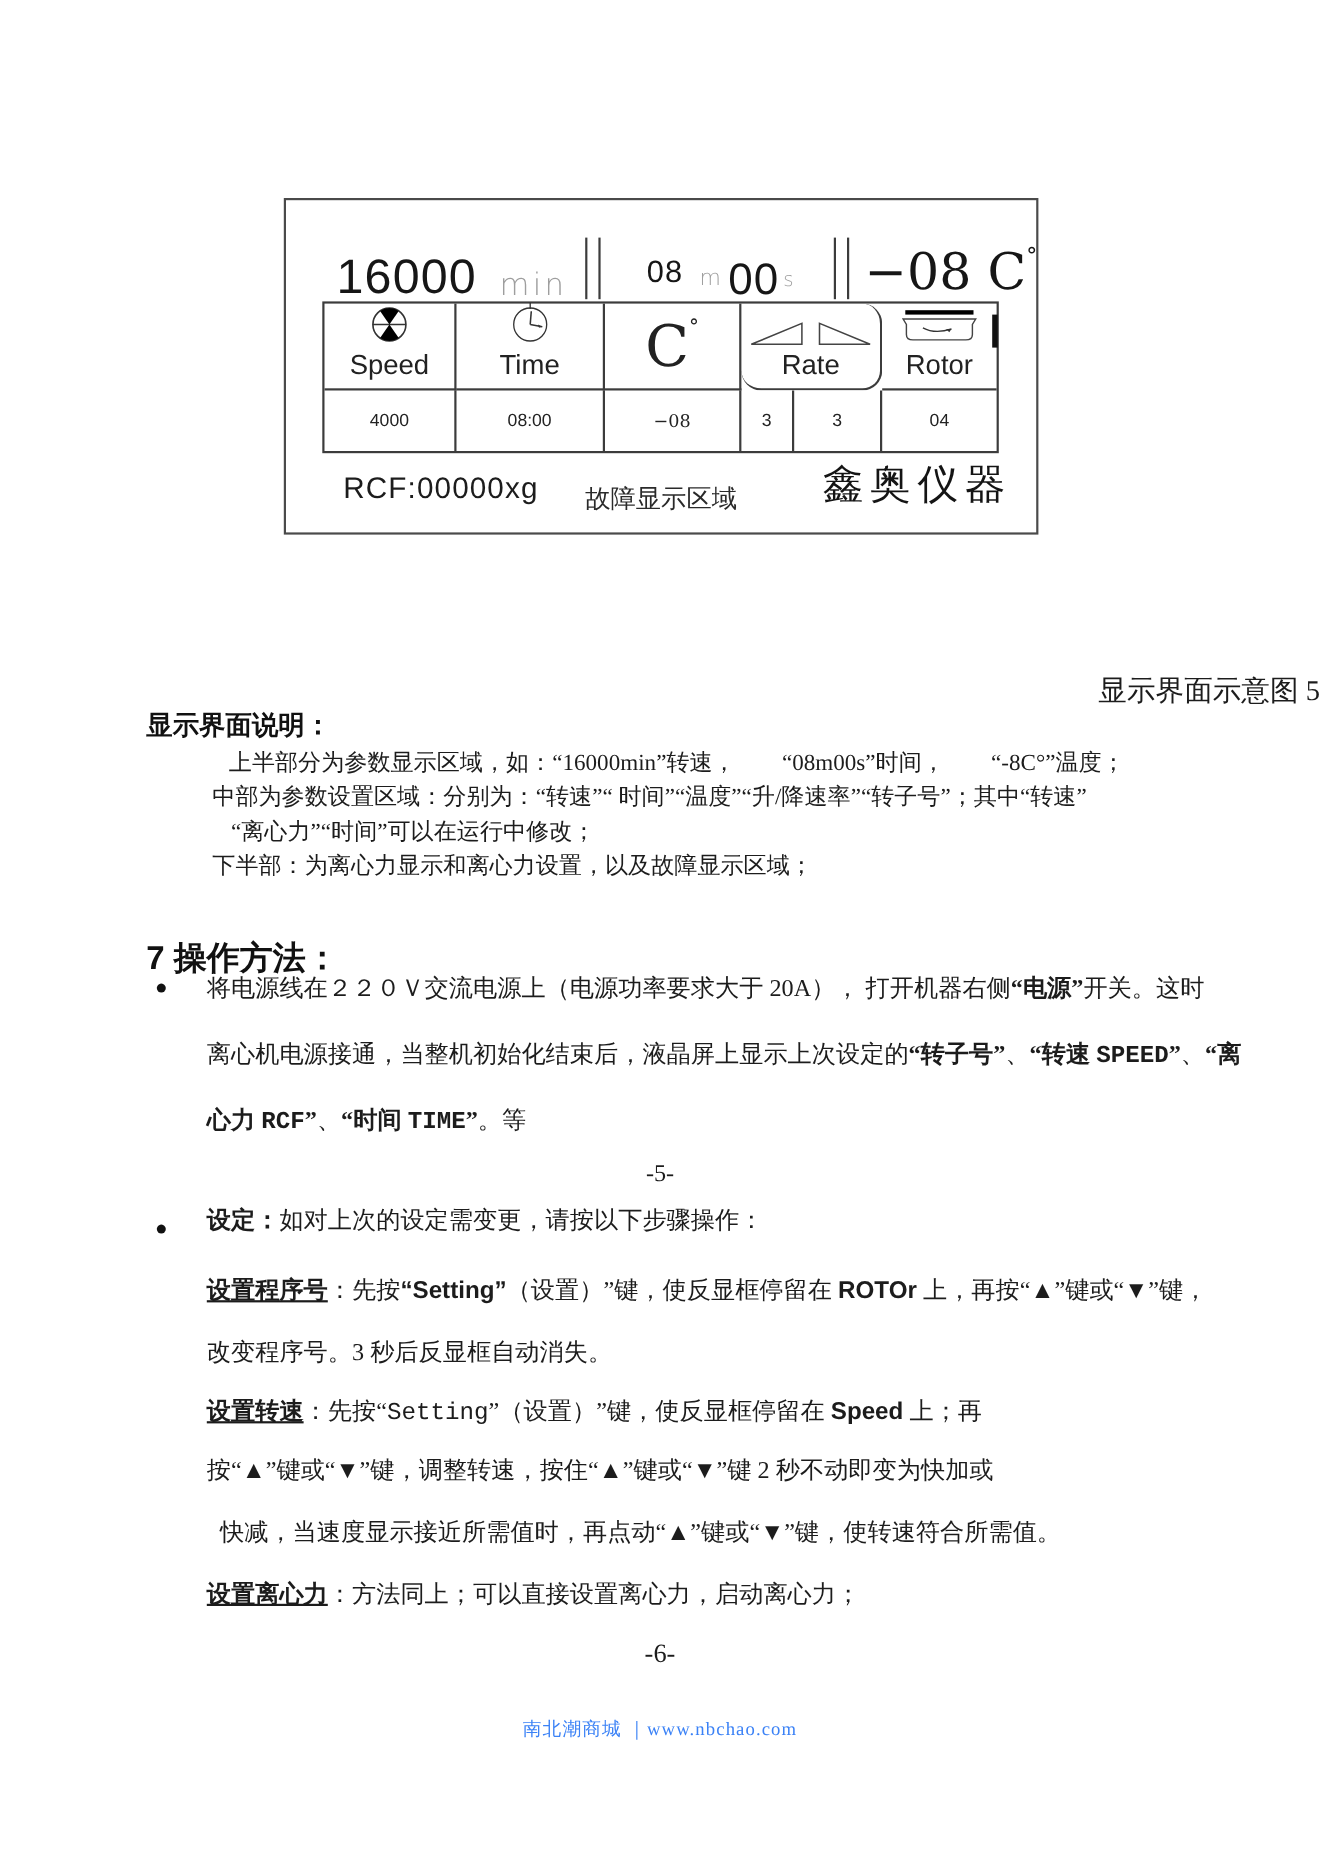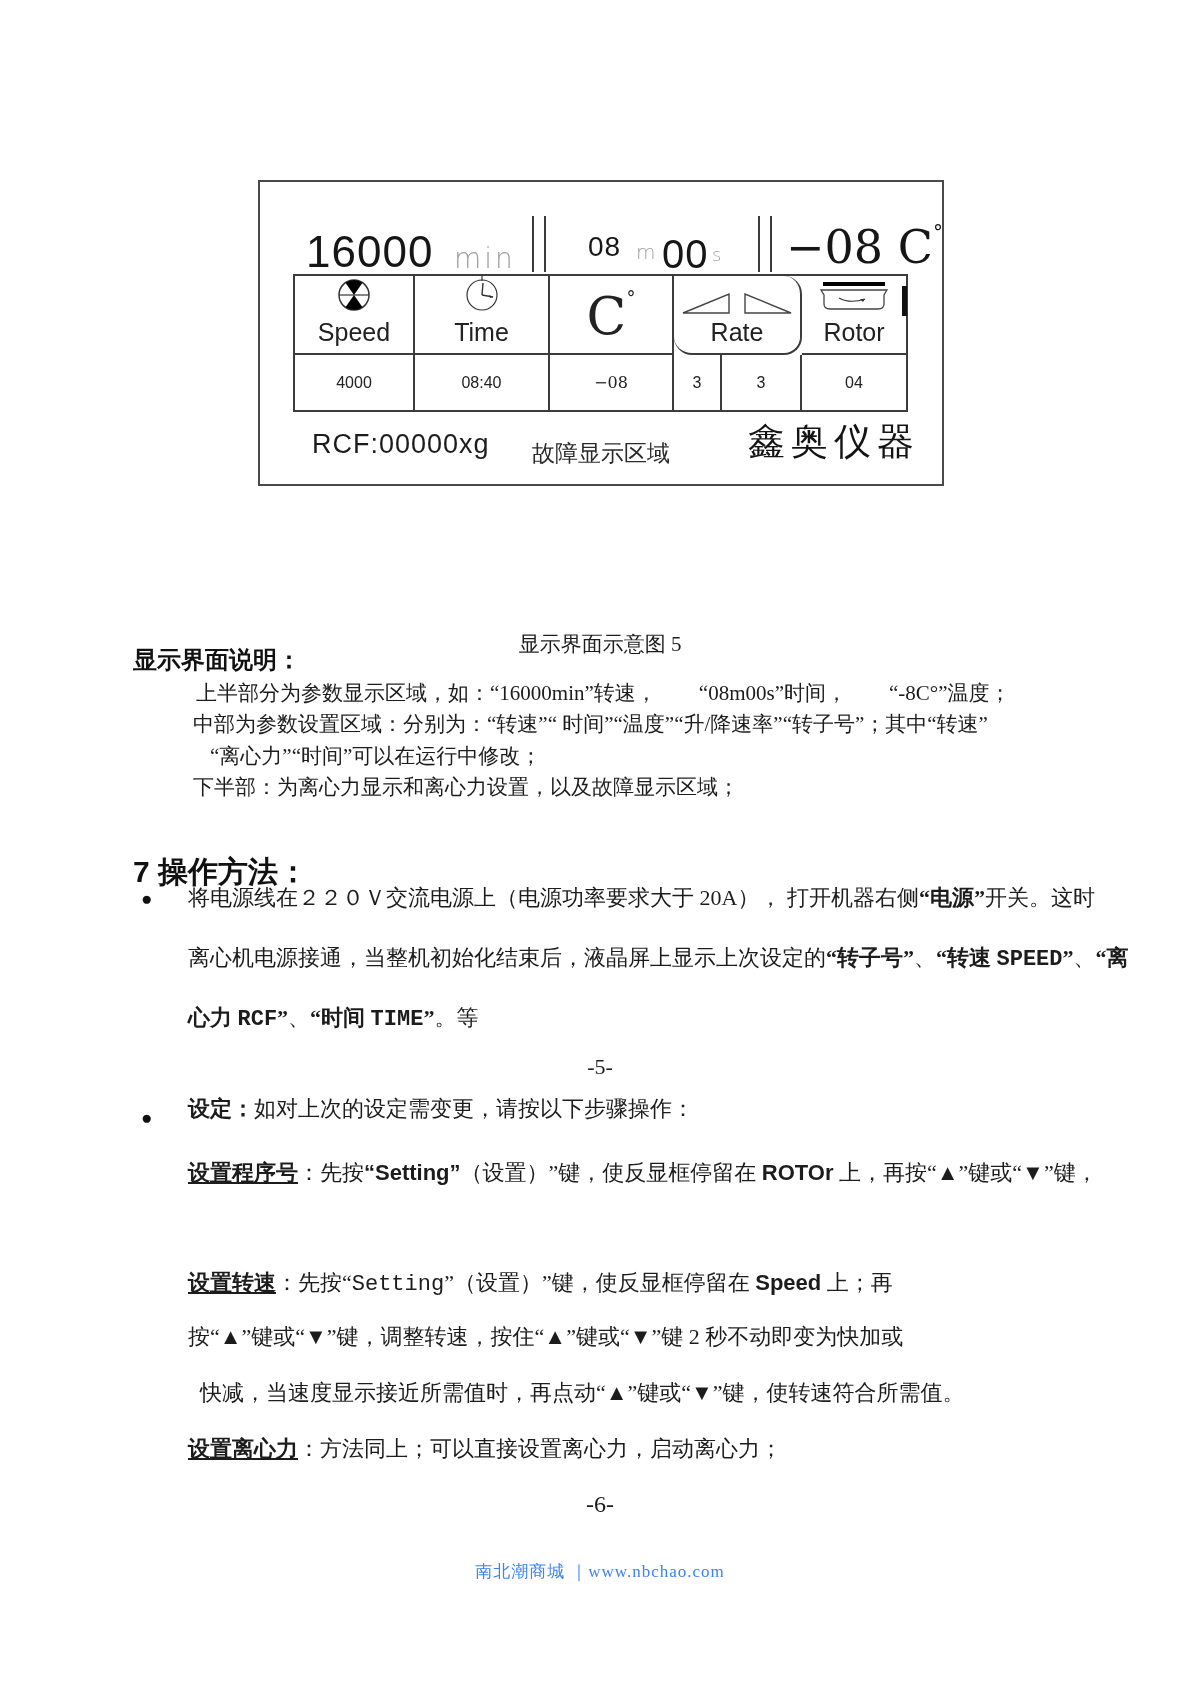--- a/index.html
+++ b/index.html
@@ -123,54 +123,55 @@
             <rect x="8" y="2" width="62" height="4" fill="#000"></rect>
             <path d="M6 10 L72 10 L69 15 L69 24 Q69 29 63 29 L15 29 Q9 29 9 24 L9 15 Z" fill="none" stroke="#444" stroke-width="1.3"></path>
             <path d="M24 18 Q35 24 50 19" fill="none" stroke="#333" stroke-width="1.2"></path>
             <path d="M50 19 l-5 0 l3 3 z" fill="#333"></path>
           </svg>
         </span>
         <span>Rotor</span>
       </div>
 
       <div class="cell td">4000</div>
-      <div class="cell td">08:40</div>
+      <div class="cell td">08:00</div>
       <div class="cell td td-serif">−08</div>
       <div class="cell td">3</div>
       <div class="cell td">3</div>
       <div class="cell td last">04</div>
     </div>
 
     <span class="notch"></span>
 
     <span class="abs rcf" style="left:52px;top:246px;">RCF:00000xg</span>
     <span class="abs fault" style="left:272px;top:258px;">故障显示区域</span>
     <span class="abs brand" style="left:488px;top:238px;">鑫奥仪器</span>
   </div>
 
-  <div class="abs center body-line" style="top:632px;font-size:21px;">显示界面示意图 5</div>
+  <div class="abs center body-line" style="top:612px;font-size:26px;text-align:right;">显示界面示意图 5</div>
 
   <div class="abs h-bold" style="left:133px;top:646px;font-size:24px;">显示界面说明：</div>
-  <div class="abs body-line" style="left:196px;top:681px;">上半部分为参数显示区域，如：“16000min”转速，　　“08m00s”时间，　　“-8C°”温度；</div>
+  <div class="abs body-line" style="left:208px;top:681px;">上半部分为参数显示区域，如：“16000min”转速，　　“08m00s”时间，　　“-8C°”温度；</div>
   <div class="abs body-line" style="left:193px;top:712px;">中部为参数设置区域：分别为：“转速”“ 时间”“温度”“升/降速率”“转子号”；其中“转速”</div>
   <div class="abs body-line" style="left:210px;top:744px;">“离心力”“时间”可以在运行中修改；</div>
   <div class="abs body-line" style="left:193px;top:775px;">下半部：为离心力显示和离心力设置，以及故障显示区域；</div>
 
   <div class="abs h-bold" style="left:133px;top:814px;font-size:30px;margin-top:40px;">7 操作方法：</div>
 
   <span class="abs bullet" style="left:141px;top:888px;">●</span>
   <div class="abs op-line" style="left:188px;top:885px;"><span>将电源线在２２０Ｖ交流电源上（电源功率要求大于 20A）， 打开机器右侧</span><span style="font-weight: bold;">“电源”</span><span>开关。这时</span></div>
   <div class="abs op-line" style="left:188px;top:945px;"><span>离心机电源接通，当整机初始化结束后，液晶屏上显示上次设定的</span><span style="font-weight: bold;">“转子号”</span><span>、</span><span style="font-weight: bold;">“转速 </span><span style="font-weight: bold; font-family: &quot;Liberation Mono&quot;, &quot;DejaVu Sans Mono&quot;, monospace;">SPEED</span><span style="font-weight: bold;">”</span><span>、</span><span style="font-weight: bold;">“离</span></div>
   <div class="abs op-line" style="left:188px;top:1005px;"><span style="font-weight: bold;">心力 </span><span style="font-weight: bold; font-family: &quot;Liberation Mono&quot;, &quot;DejaVu Sans Mono&quot;, monospace;">RCF</span><span style="font-weight: bold;">”</span><span>、</span><span style="font-weight: bold;">“时间 </span><span style="font-weight: bold; font-family: &quot;Liberation Mono&quot;, &quot;DejaVu Sans Mono&quot;, monospace;">TIME</span><span style="font-weight: bold;">”</span><span>。等</span></div>
 
   <div class="abs center pagenum" style="top:1054px;">-5-</div>
 
   <span class="abs bullet" style="left:141px;top:1107px;">●</span>
   <div class="abs op-line" style="left:188px;top:1096px;text-align:right;"><span style="font-weight: bold;">设定：</span><span>如对上次的设定需变更，请按以下步骤操作：</span></div>
   <div class="abs op-line" style="left:188px;top:1160px;"><span style="font-weight: bold; text-decoration: underline;">设置程序号</span><span>：先按</span><span style="font-weight: bold; font-family: &quot;Liberation Sans&quot;, &quot;DejaVu Sans&quot;, sans-serif;">“Setting”</span><span>（设置）”键，使反显框停留在 </span><span style="font-weight: bold; font-family: &quot;Liberation Sans&quot;, &quot;DejaVu Sans&quot;, sans-serif;">ROTOr</span><span> 上，再按“▲”键或“▼”键，</span></div>
+  <div class="abs op-line" style="left:188px;top:1216px;"><span>改变程序号。3 秒后反显框自动消失。</span></div>
   <div class="abs op-line" style="left:188px;top:1270px;"><span style="font-weight: bold; text-decoration: underline;">设置转速</span><span>：先按“</span><span style="font-family: &quot;Liberation Mono&quot;, &quot;DejaVu Sans Mono&quot;, monospace;">Setting</span><span>”（设置）”键，使反显框停留在 </span><span style="font-weight: bold; font-family: &quot;Liberation Sans&quot;, &quot;DejaVu Sans&quot;, sans-serif;">Speed</span><span> 上；再</span></div>
   <div class="abs op-line" style="left:188px;top:1324px;"><span>按“▲”键或“▼”键，调整转速，按住“▲”键或“▼”键 2 秒不动即变为快加或</span></div>
   <div class="abs op-line" style="left:200px;top:1380px;"><span>快减，当速度显示接近所需值时，再点动“▲”键或“▼”键，使转速符合所需值。</span></div>
   <div class="abs op-line" style="left:188px;top:1436px;"><span style="font-weight: bold; text-decoration: underline;">设置离心力</span><span>：方法同上；可以直接设置离心力，启动离心力；</span></div>
 
   <div class="abs center pagenum" style="top:1490px;font-size:24px;">-6-</div>
 
   <div class="abs center footer" style="top:1562px;">南北潮商城 ｜www.nbchao.com</div>
 </div>
 

